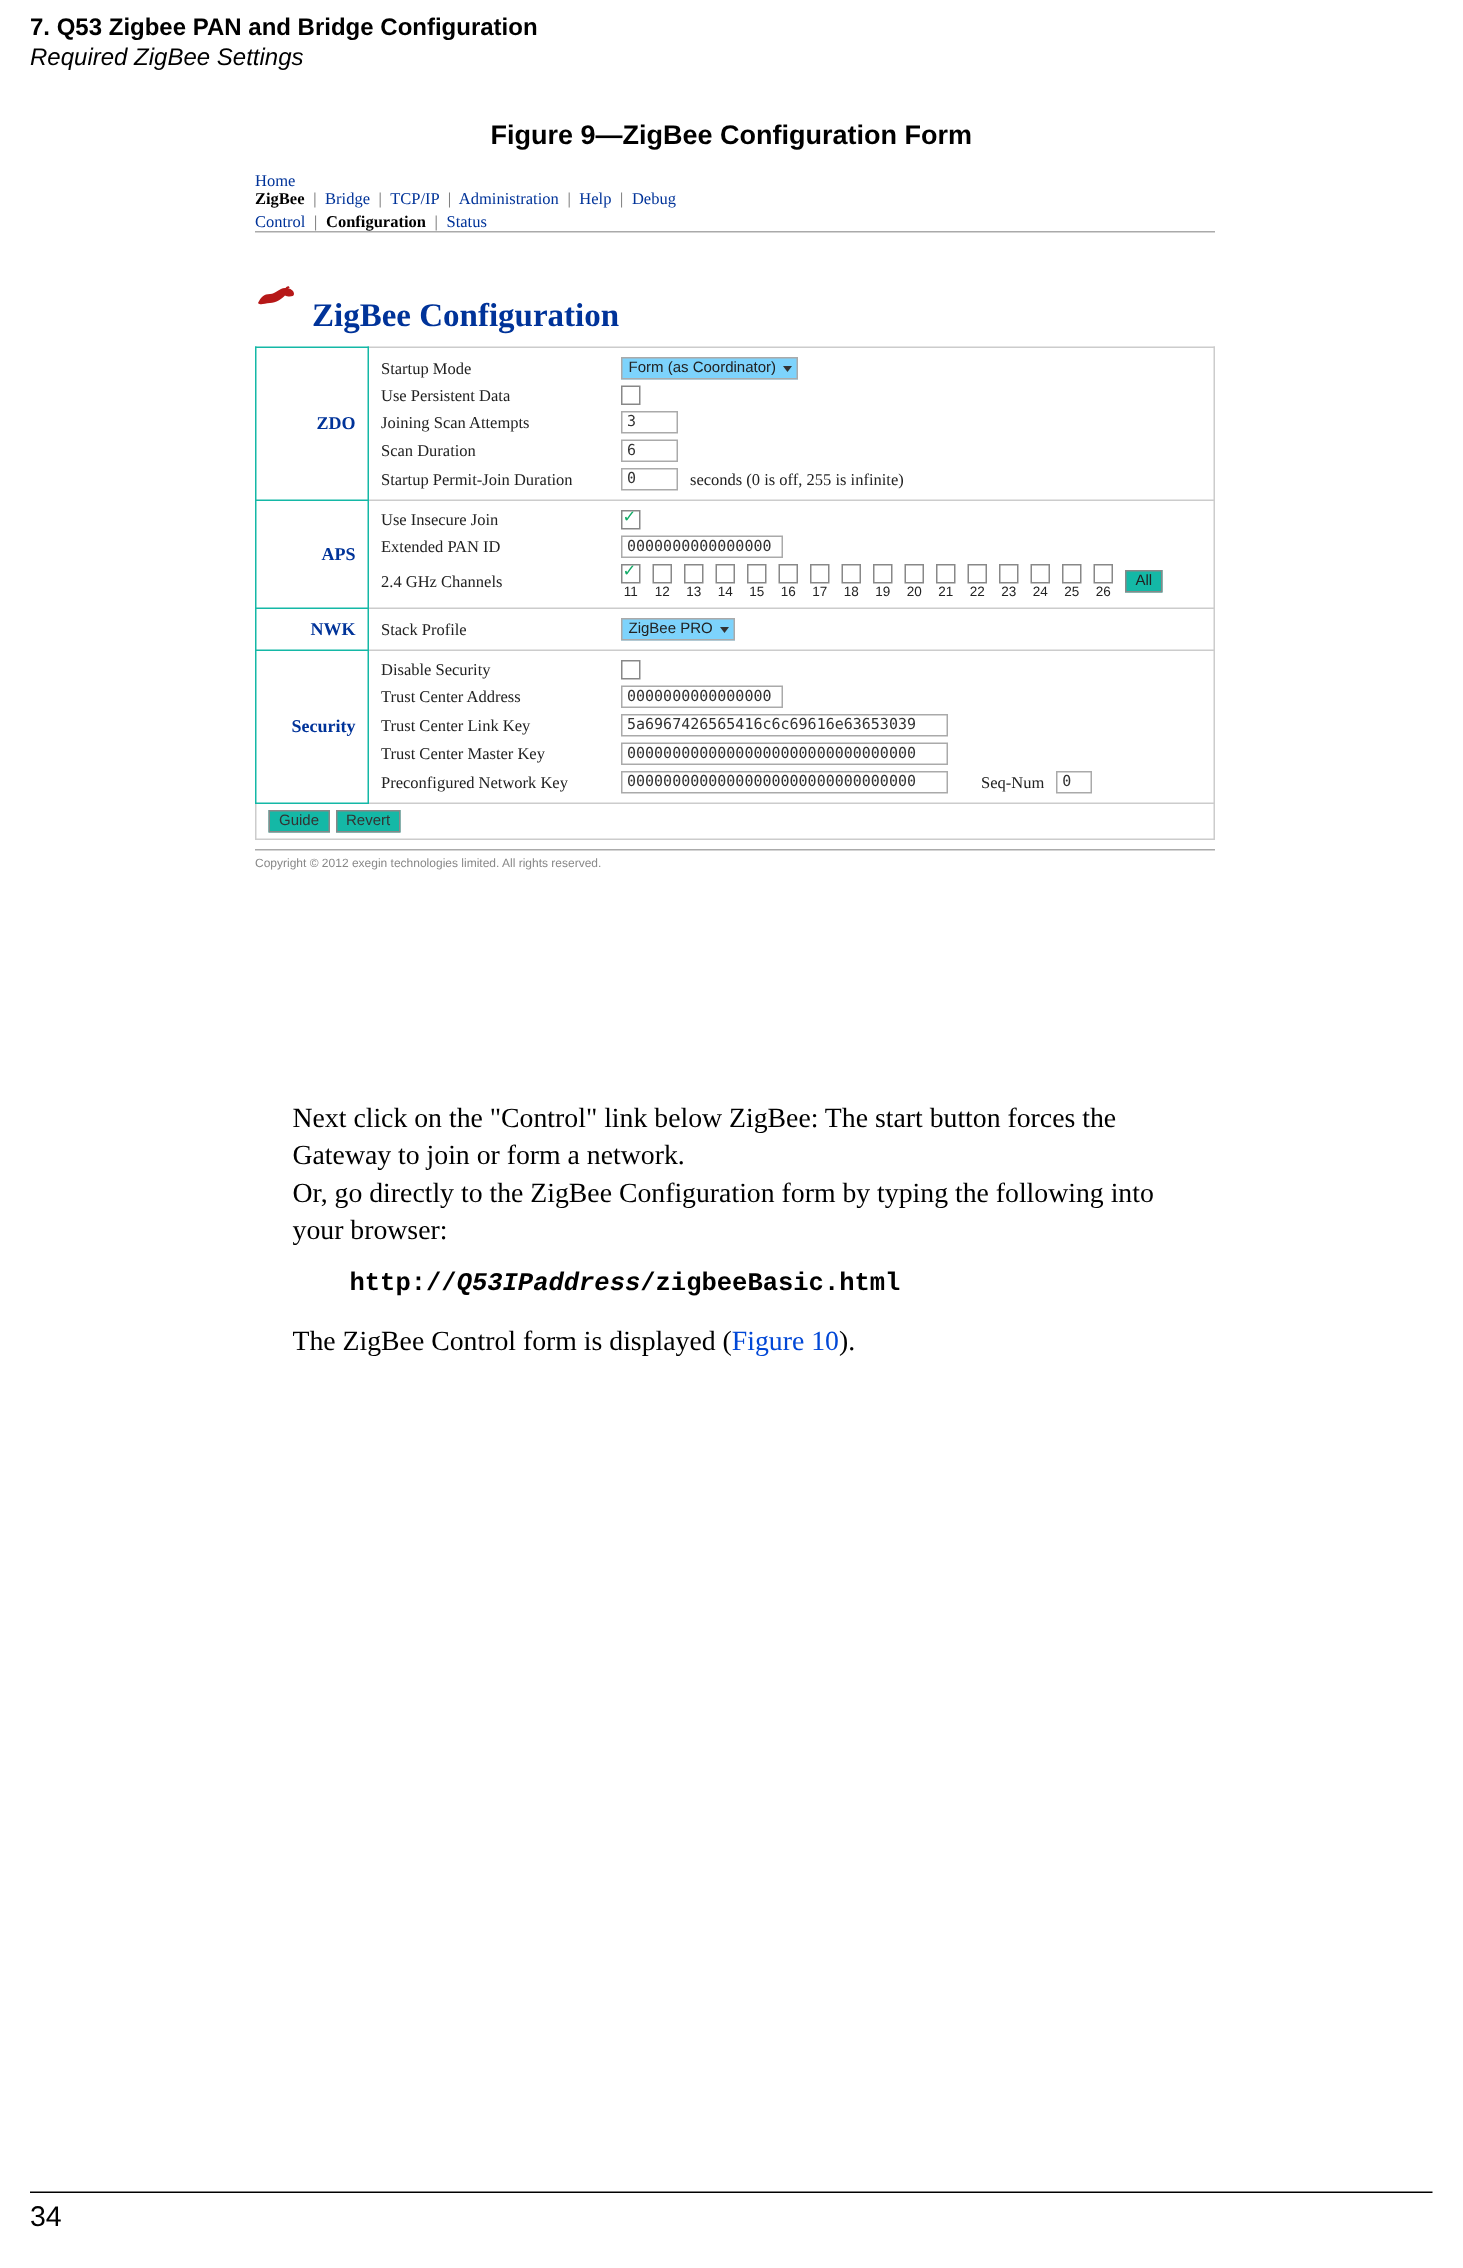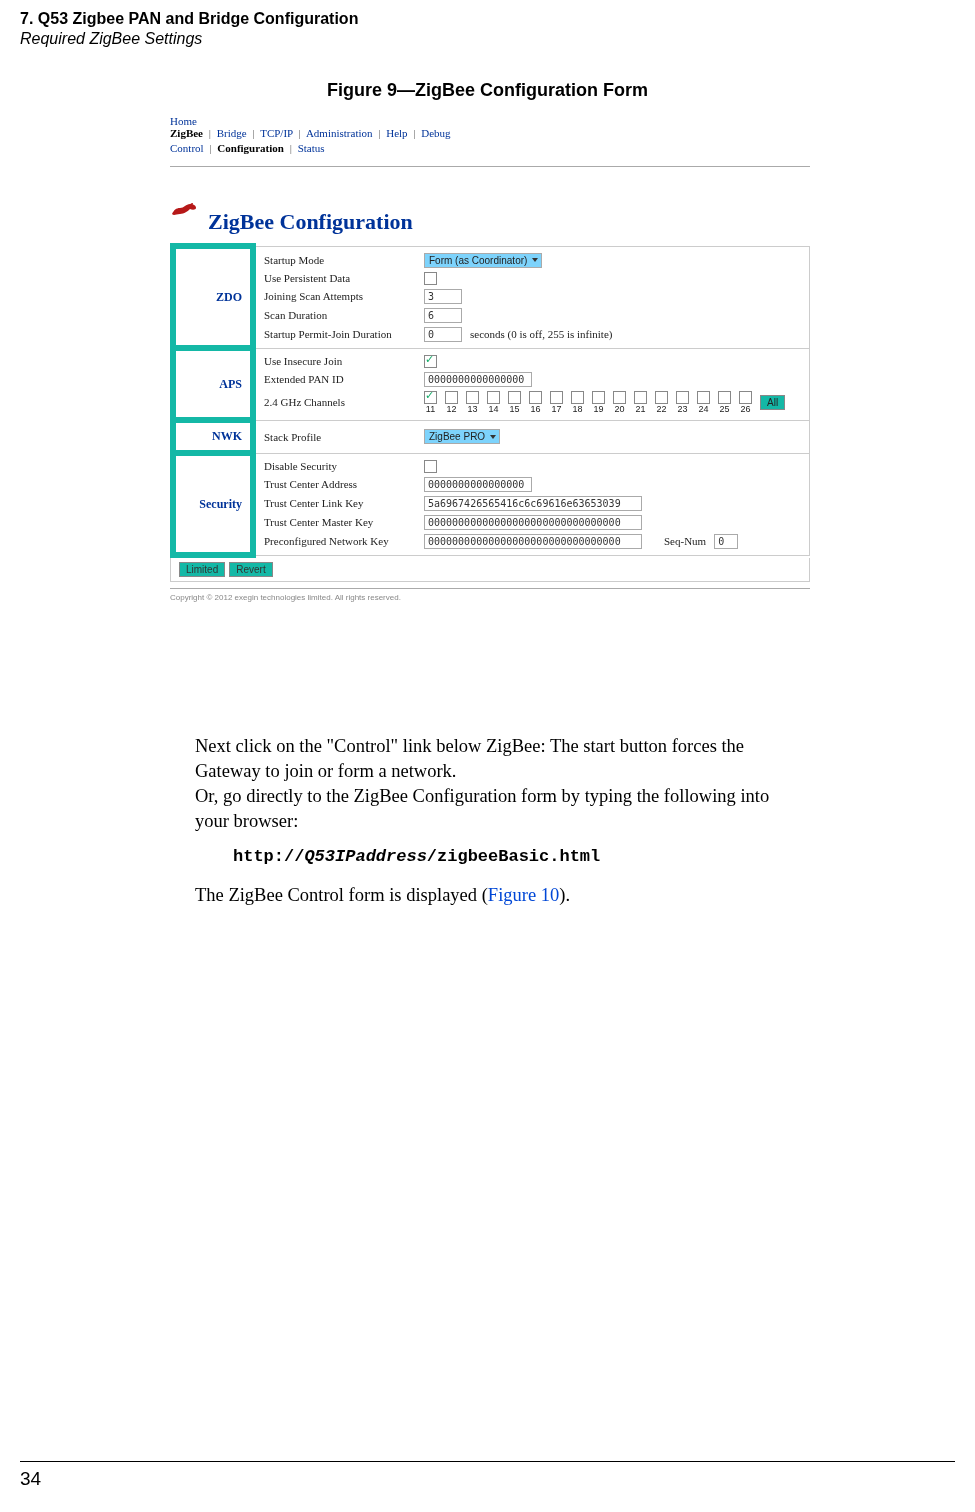--- a/index.html
+++ b/index.html
@@ -55,21 +55,21 @@
   .breadcrumb1 {
     color: #003399;
     font-family: Georgia, serif;
     margin-bottom: 3px;
   }
   .breadcrumb1 span.active { font-weight: bold; color: #000; }
   .breadcrumb1 span.sep { color: #666; padding: 0 3px; }
   .breadcrumb2 {
     color: #003399;
     font-family: Georgia, serif;
-    margin-bottom: 12px;
+    margin-bottom: 0;
   }
   .breadcrumb2 span.active { font-weight: bold; color: #000; }
   .breadcrumb2 span.sep { color: #666; padding: 0 3px; }
   .hr-line { border-top: 1px solid #aaa; margin-bottom: 12px; }
   .zb-title {
     display: flex;
     align-items: center;
     gap: 10px;
     margin-bottom: 8px;
   }
@@ -85,21 +85,21 @@
     font-weight: bold;
     color: #003399;
     margin-top: 30px;
   }
   table.cfg {
     border-collapse: collapse;
     width: 640px;
     table-layout: fixed;
   }
   table.cfg td.sect {
-    border: 6px solid #14b8a6;
+    border: 1px solid #14b8a6;
     font-family: Georgia, serif;
     font-weight: bold;
     color: #003399;
     text-align: right;
     padding: 6px 8px;
     vertical-align: middle;
     font-size: 12px;
     width: 58px;
   }
   table.cfg td.body {
@@ -458,21 +458,21 @@
                   <span class="fake-input med">00000000000000000000000000000000</span>
               <span style="font-family:Georgia,serif;margin-left:14px;">Seq-Num</span>
               <span class="fake-input" style="width:16px;">0</span>
                 </span>
               </div>
         </td>
       </tr>
     </tbody>
       </table>
     <div class="submit-row">
-      <span class="fake-btn">Limited</span>
+      <span class="fake-btn">Guide</span>
       <span class="fake-btn">Revert</span>
     </div>
     <div class="copyright-line">Copyright © 2012 exegin technologies limited. All rights reserved.</div>
   </div>
 
   <div class="bodytext">
     <p class="spaced">
       <span>Next click on the "Control" link below ZigBee: The start button forces the Gateway to join or form a network.</span><br>
       <span>Or, go directly to the ZigBee Configuration form by typing the following into your browser:</span>
     </p>

